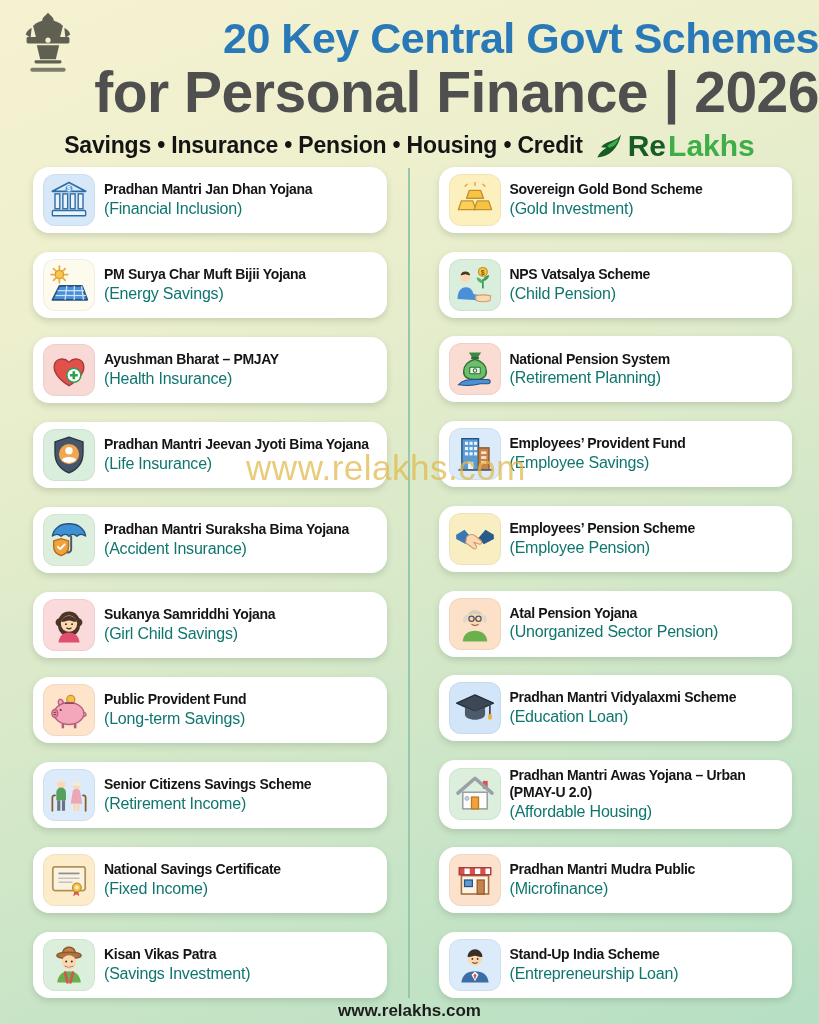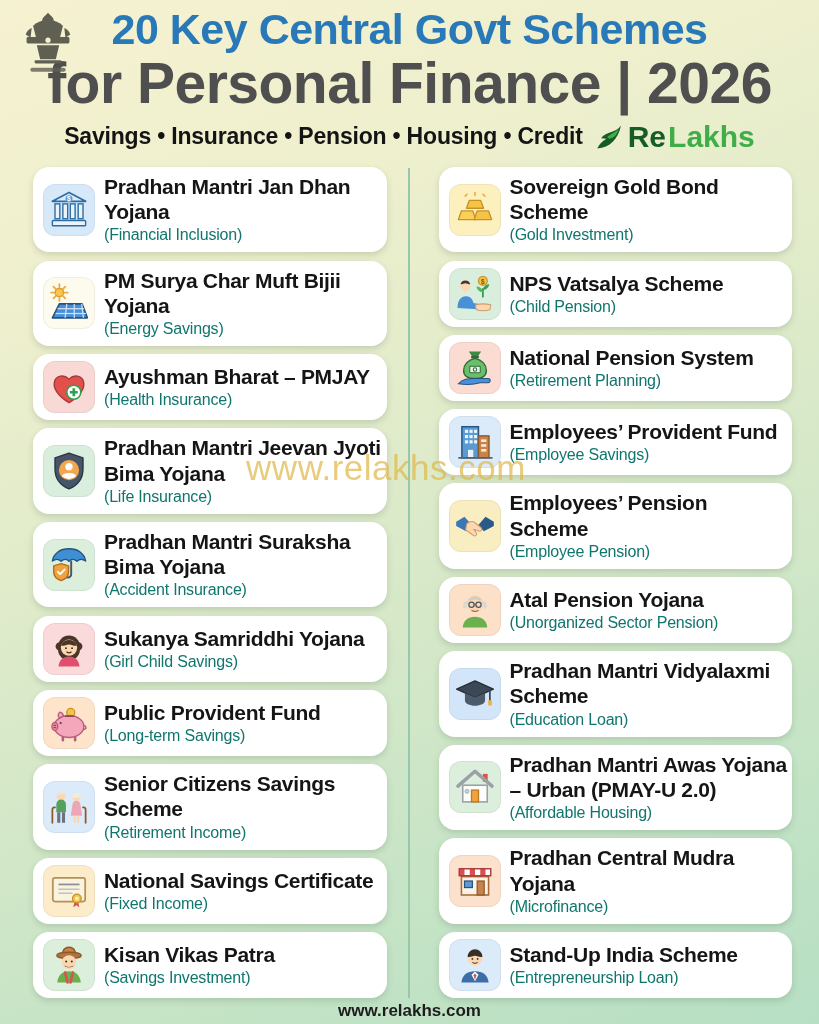--- a/index.html
+++ b/index.html
@@ -2,21 +2,21 @@
 <html><head>
 <meta charset="utf-8">
 <title>20 Key Central Govt Schemes for Personal Finance | 2026</title>
 <style>
   html,body{margin:0;padding:0;background:#e8ecd8;}
   .poster{
     position:relative;width:819px;height:1024px;overflow:hidden;margin:0 auto;
     background:linear-gradient(158deg,#f6f2d1 0%,#edefcd 25%,#d8e9c9 55%,#b6dfc3 100%);
     font-family:"Liberation Sans",sans-serif;
   }
-  header{position:relative;padding-top:7px;text-align:center;height:150px;}
+  header{position:relative;padding-top:16px;text-align:right;height:150px;}
   .emblem{position:absolute;left:18px;top:8px;width:60px;height:82px;}
   .emblem svg{width:100%;height:100%;}
   h1{margin:0;line-height:1.06;font-weight:bold;}
   .t1{display:block;font-size:43px;color:#2979b8;letter-spacing:-0.5px;}
   .t2{display:block;font-size:57px;color:#4f4f4f;letter-spacing:-0.5px;}
   .subtitle-row{margin-top:7px;display:flex;justify-content:center;align-items:center;gap:12px;}
   .subtitle-text{font-size:23px;font-weight:bold;color:#141414;letter-spacing:-0.2px;}
   .brand{display:inline-flex;align-items:center;gap:2px;font-size:30px;font-weight:bold;}
   .brand svg{width:30px;height:30px;margin-right:1px;}
   .brand .re{color:#175c26;}
@@ -26,21 +26,21 @@
     display:grid;grid-template-columns:1fr 1fr;column-gap:52px;padding:0 27px 0 33px;}
   .col{display:flex;flex-direction:column;justify-content:space-between;}
   .card{position:relative;background:#fff;border-radius:16px;padding:7px 5px 7px 10px;
     display:flex;align-items:center;gap:9px;box-shadow:0 3px 6px rgba(70,95,75,0.20);}
   .card .edge{position:absolute;z-index:-1;right:-6px;top:7px;bottom:13px;width:11px;
     border-radius:6px;background:#8cb9da;}
   .icon-wrap{flex:0 0 52px;width:52px;height:52px;border-radius:12px;
     display:flex;align-items:center;justify-content:center;box-shadow:inset 0 0 0 1px rgba(0,0,0,0.05);}
   .icon-wrap svg{width:42px;height:42px;}
   .txt{min-width:0;}
-  .title{font-size:21px;font-weight:bold;color:#151515;line-height:1.2;letter-spacing:-0.3px;}
+  .title{font-size:14px;font-weight:bold;color:#151515;line-height:1.2;letter-spacing:-0.3px;}
   .sub{font-size:16px;color:#0f766e;line-height:1.25;margin-top:1px;letter-spacing:-0.2px;}
   .watermark{position:absolute;top:448px;left:0;width:772px;text-align:center;z-index:5;
     font-size:35px;color:rgba(223,184,74,0.72);pointer-events:none;letter-spacing:0.5px;}
   footer{position:absolute;bottom:3px;left:0;right:0;text-align:center;
     font-size:17px;font-weight:bold;color:#1d1d1d;}
 </style>
 </head>
 <body>
 
 <div class="poster">
@@ -456,21 +456,21 @@
     <rect x="6" y="10" width="36" height="8" fill="#d94f4f"></rect>
     <rect x="12" y="10" width="6" height="8" fill="#fff"></rect>
               <rect x="24" y="10" width="6" height="8" fill="#fff"></rect>
               <rect x="36" y="10" width="6" height="8" fill="#fff"></rect>
     <rect x="6" y="10" width="36" height="8" fill="none" stroke="#a83a3a" stroke-width="1.6"></rect>
     <rect x="12" y="24" width="9" height="7.5" fill="#5b9bd5" stroke="#26527e" stroke-width="1.4"></rect>
     <rect x="26.5" y="24" width="8" height="16" fill="#c8824a" stroke="#8a5a2a" stroke-width="1.4"></rect>
   </svg>
           </span>
     <div class="txt">
-      <div class="title">Pradhan Central Mudra Yojana</div>
+      <div class="title">Pradhan Mantri Mudra Public</div>
       <div class="sub">(Microfinance)</div>
     </div>
   </div>
 
   <div class="card">
     <span class="edge"></span>
     <span class="icon-wrap" style="background: rgb(220, 235, 250);">
             <svg viewBox="0 0 48 48">
     <circle cx="24" cy="16" r="8.5" fill="#fcd8b2"></circle>
     <path d="M15.5 14.5a8.5 8.5 0 0 1 17 0c-2.8 1.2-5.6-1.1-8.5-1.1s-5.7 2.3-8.5 1.1Z" fill="#3a2f26"></path>

